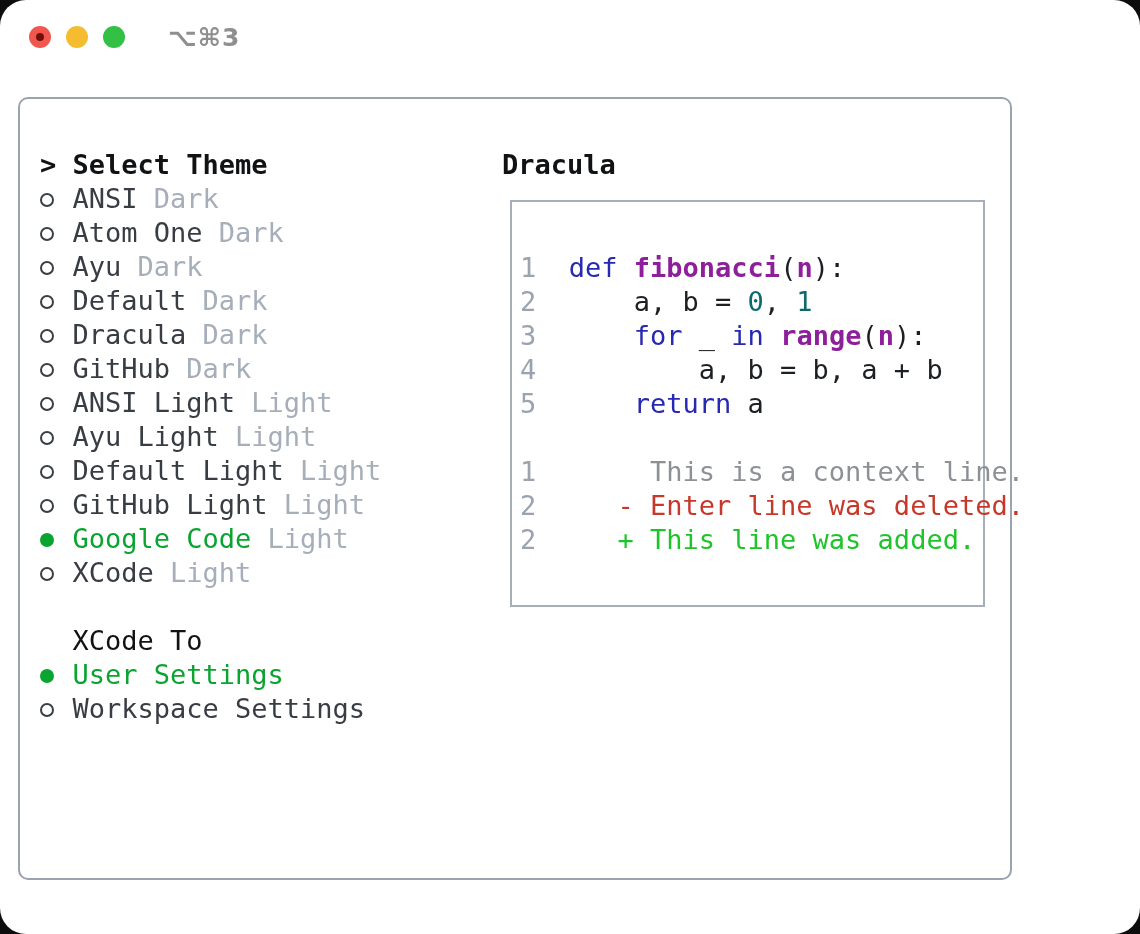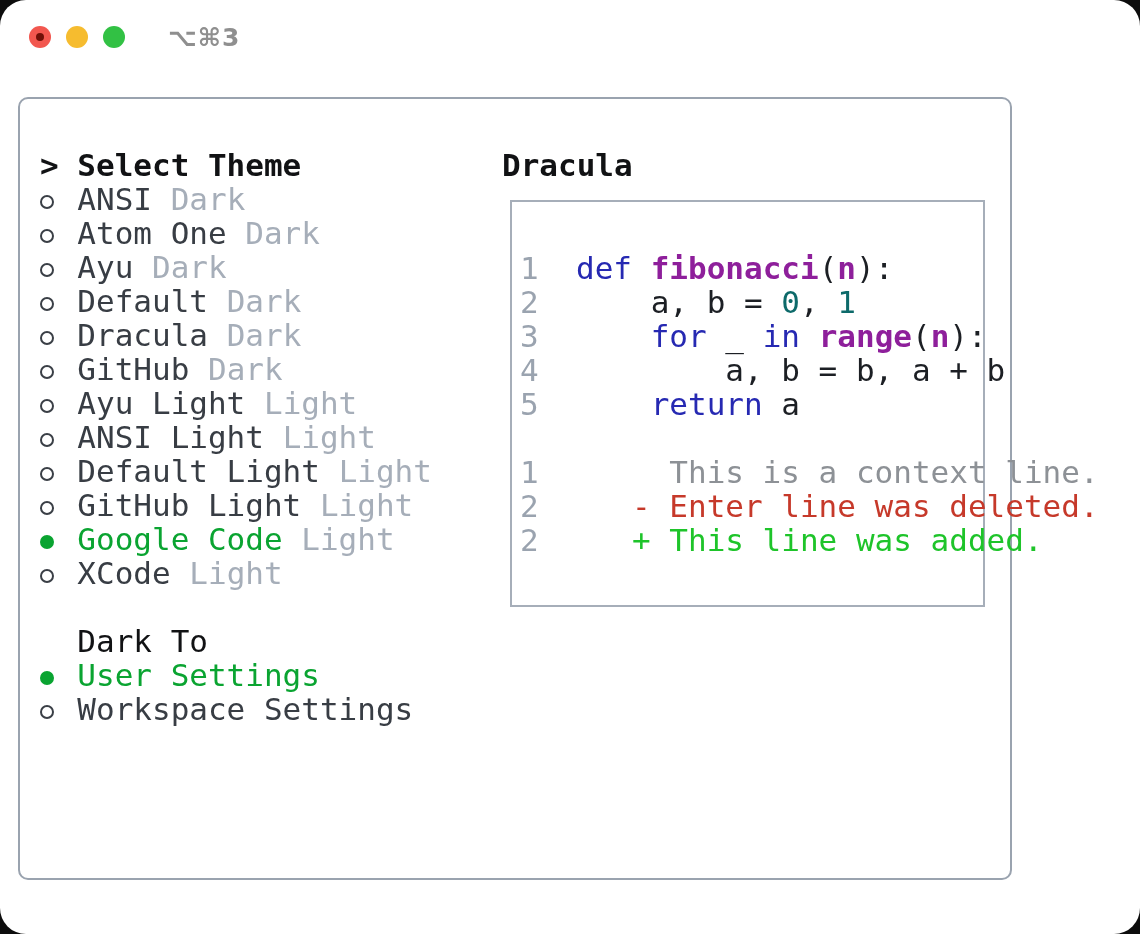--- a/index.html
+++ b/index.html
@@ -38,21 +38,21 @@
   .dot-inner{position:absolute;left:7px;top:7px;width:8px;height:8px;border-radius:50%;background:var(--traffic-red-dot);}
   .window-title{
     position:absolute;left:168px;top:23px;
     font-family:"DejaVu Sans",sans-serif;font-size:25px;font-weight:bold;
     color:var(--title-gray);letter-spacing:1px;
   }
   
   .panel{
     position:absolute;left:18px;top:97px;width:994px;height:783px;
     border:2px solid var(--border-gray);border-radius:10px;box-sizing:border-box;
-    font-size:31px;line-height:34px;color:var(--text-dark);
+    font-size:27px;line-height:34px;color:var(--text-dark);
   }
   .row{height:34px;line-height:34px;white-space:pre;}
   .left-col{position:absolute;left:20px;top:49px;width:460px;}
   .marker{display:inline-block;width:2ch;}
   .prompt{font-weight:bold;color:var(--text-black);}
   .h-text{font-weight:bold;color:var(--text-black);}
   .radio{
     display:inline-block;width:14px;height:14px;box-sizing:border-box;
     border:2px solid #3a3f46;border-radius:50%;vertical-align:1px;background:transparent;
   }
@@ -99,31 +99,31 @@
     <div class="left-col">
       <div class="row header-row"><span class="marker prompt">&gt;</span><span class="h-text">Select Theme</span></div>
 
       <div id="theme-items">
           <div class="row theme-row"><span class="marker"><span class="radio"></span></span><span class="t-name">ANSI</span> <span class="t-variant">Dark</span></div>
           <div class="row theme-row"><span class="marker"><span class="radio"></span></span><span class="t-name">Atom One</span> <span class="t-variant">Dark</span></div>
           <div class="row theme-row"><span class="marker"><span class="radio"></span></span><span class="t-name">Ayu</span> <span class="t-variant">Dark</span></div>
           <div class="row theme-row"><span class="marker"><span class="radio"></span></span><span class="t-name">Default</span> <span class="t-variant">Dark</span></div>
           <div class="row theme-row"><span class="marker"><span class="radio"></span></span><span class="t-name">Dracula</span> <span class="t-variant">Dark</span></div>
           <div class="row theme-row"><span class="marker"><span class="radio"></span></span><span class="t-name">GitHub</span> <span class="t-variant">Dark</span></div>
+          <div class="row theme-row"><span class="marker"><span class="radio"></span></span><span class="t-name">ANSI Light</span> <span class="t-variant">Light</span></div>
           <div class="row theme-row"><span class="marker"><span class="radio"></span></span><span class="t-name">Ayu Light</span> <span class="t-variant">Light</span></div>
-          <div class="row theme-row"><span class="marker"><span class="radio"></span></span><span class="t-name">ANSI Light</span> <span class="t-variant">Light</span></div>
           <div class="row theme-row"><span class="marker"><span class="radio"></span></span><span class="t-name">Default Light</span> <span class="t-variant">Light</span></div>
           <div class="row theme-row"><span class="marker"><span class="radio"></span></span><span class="t-name">GitHub Light</span> <span class="t-variant">Light</span></div>
           <div class="row theme-row"><span class="marker"><span class="radio selected"></span></span><span class="t-name selected">Google Code</span> <span class="t-variant">Light</span></div>
           <div class="row theme-row"><span class="marker"><span class="radio"></span></span><span class="t-name">XCode</span> <span class="t-variant">Light</span></div>
         </div>
 
       <div class="row"> </div>
 
-      <div class="row apply-header"><span class="marker"></span><span class="h2">Dark To</span></div>
+      <div class="row apply-header"><span class="marker"></span><span class="h2">XCode To</span></div>
 
       <div id="apply-items">
           <div class="row apply-row"><span class="marker"><span class="radio selected"></span></span><span class="opt-label selected">User Settings</span></div>
           <div class="row apply-row"><span class="marker"><span class="radio"></span></span><span class="opt-label">Workspace Settings</span></div>
         </div>
 
       <div class="row"> </div>
 
     </div>
 

